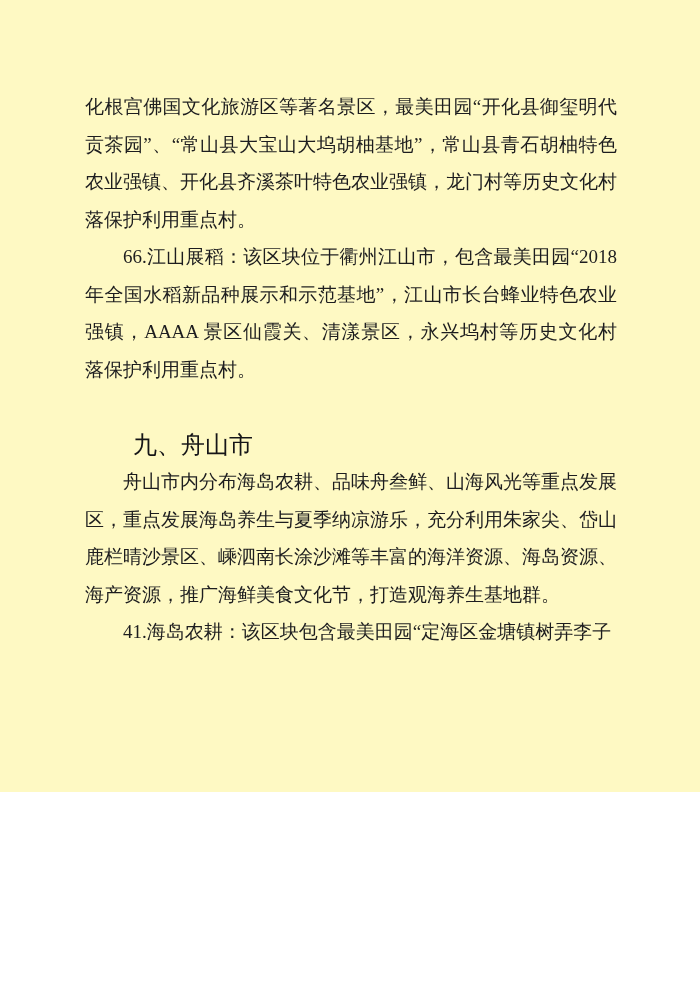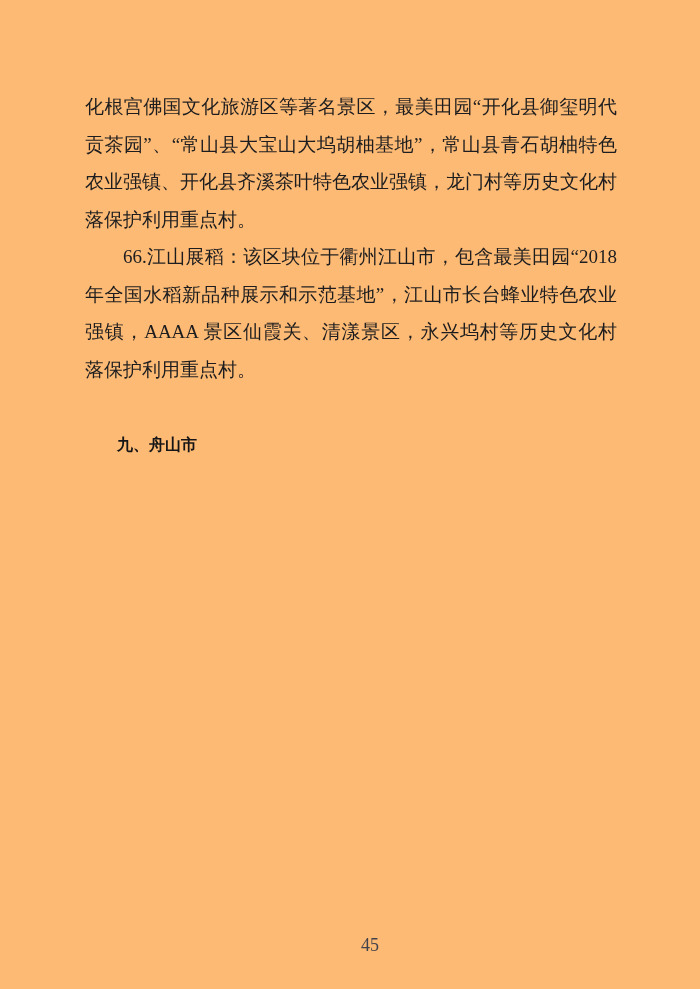--- a/index.html
+++ b/index.html
@@ -3,22 +3,22 @@
 <meta charset="utf-8">
 <style>
   html, body {
     margin: 0;
     padding: 0;
     background: #ffffff;
   }
   .page {
     position: relative;
     width: 700px;
-    height: 989px;
-    background: #fdba74;
+    height: 792px;
+    background: #fef9c3;
     overflow: hidden;
     font-family: "Liberation Serif", "DejaVu Serif", serif;
     color: #1d1d1f;
   }
   .content {
     position: absolute;
     top: 88px;
     left: 85px;
     width: 532px;
   }
@@ -28,23 +28,23 @@
     line-height: 37.5px;
     text-align: justify;
     text-indent: 2em;
     word-break: break-all;
   }
   .para.continued {
     text-indent: 0;
   }
   .section-heading {
     margin: 37.5px 0 0 0;
-    font-size: 16px;
+    font-size: 24px;
     line-height: 37.5px;
-    font-weight: bold;
+    font-weight: normal;
     font-family: "Liberation Sans", "DejaVu Sans", sans-serif;
     text-indent: 2em;
     color: #151517;
   }
   .page-number {
     position: absolute;
     top: 936px;
     left: 0;
     width: 700px;
     text-align: center;
@@ -56,15 +56,17 @@
   }
 </style>
 </head>
 <body>
 
 <div class="page">
   <div class="content">
     <p class="para continued">化根宫佛国文化旅游区等著名景区，最美田园“开化县御玺明代贡茶园”、“常山县大宝山大坞胡柚基地”，常山县青石胡柚特色农业强镇、开化县齐溪茶叶特色农业强镇，龙门村等历史文化村落保护利用重点村。</p>
     <p class="para">66.江山展稻：该区块位于衢州江山市，包含最美田园“2018年全国水稻新品种展示和示范基地”，江山市长台蜂业特色农业强镇，AAAA 景区仙霞关、清漾景区，永兴坞村等历史文化村落保护利用重点村。</p>
     <h2 class="section-heading">九、舟山市</h2>
+    <p class="para">舟山市内分布海岛农耕、品味舟叁鲜、山海风光等重点发展区，重点发展海岛养生与夏季纳凉游乐，充分利用朱家尖、岱山鹿栏晴沙景区、嵊泗南长涂沙滩等丰富的海洋资源、海岛资源、海产资源，推广海鲜美食文化节，打造观海养生基地群。</p>
+    <p class="para">41.海岛农耕：该区块包含最美田园“定海区金塘镇树弄李子</p>
   </div>
   <div class="page-number">45</div>
 </div>
 
 </body></html>

